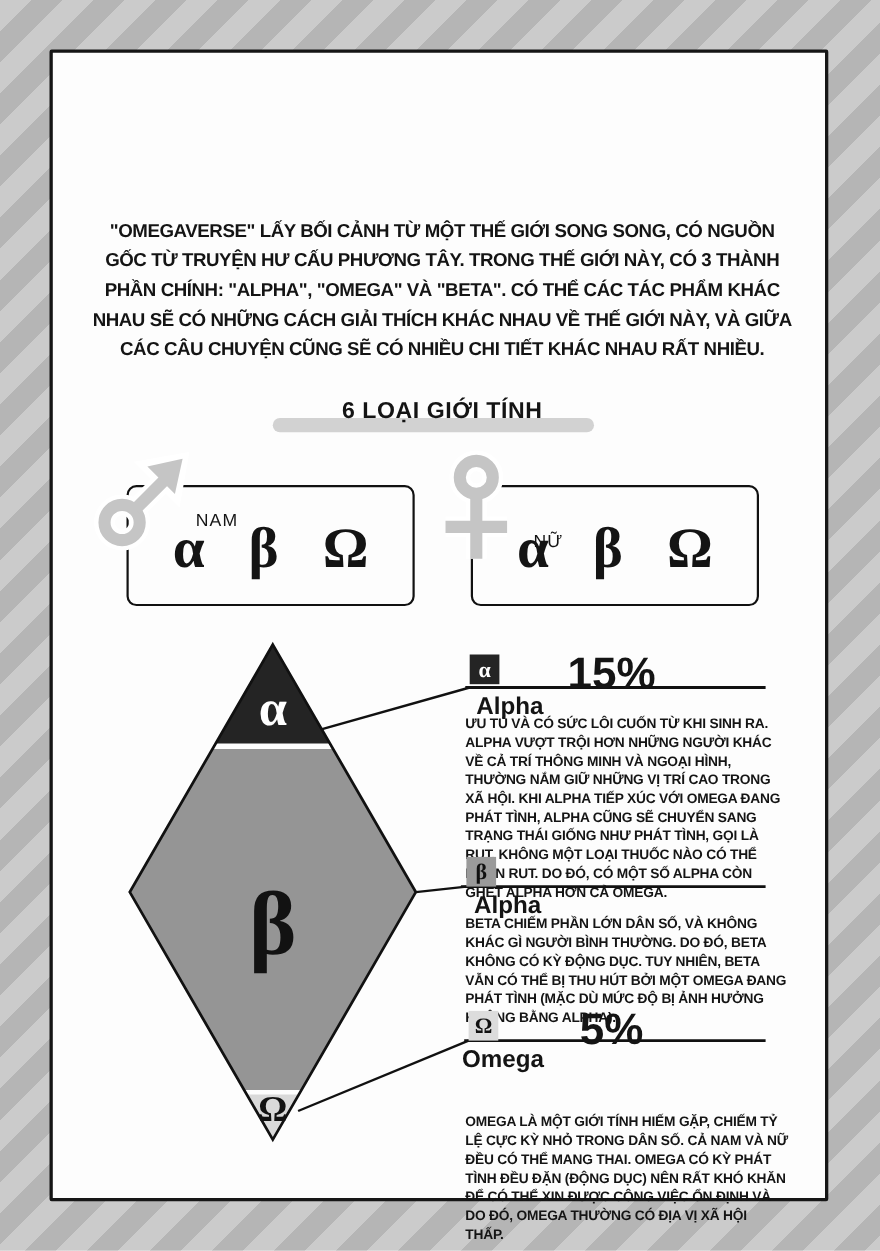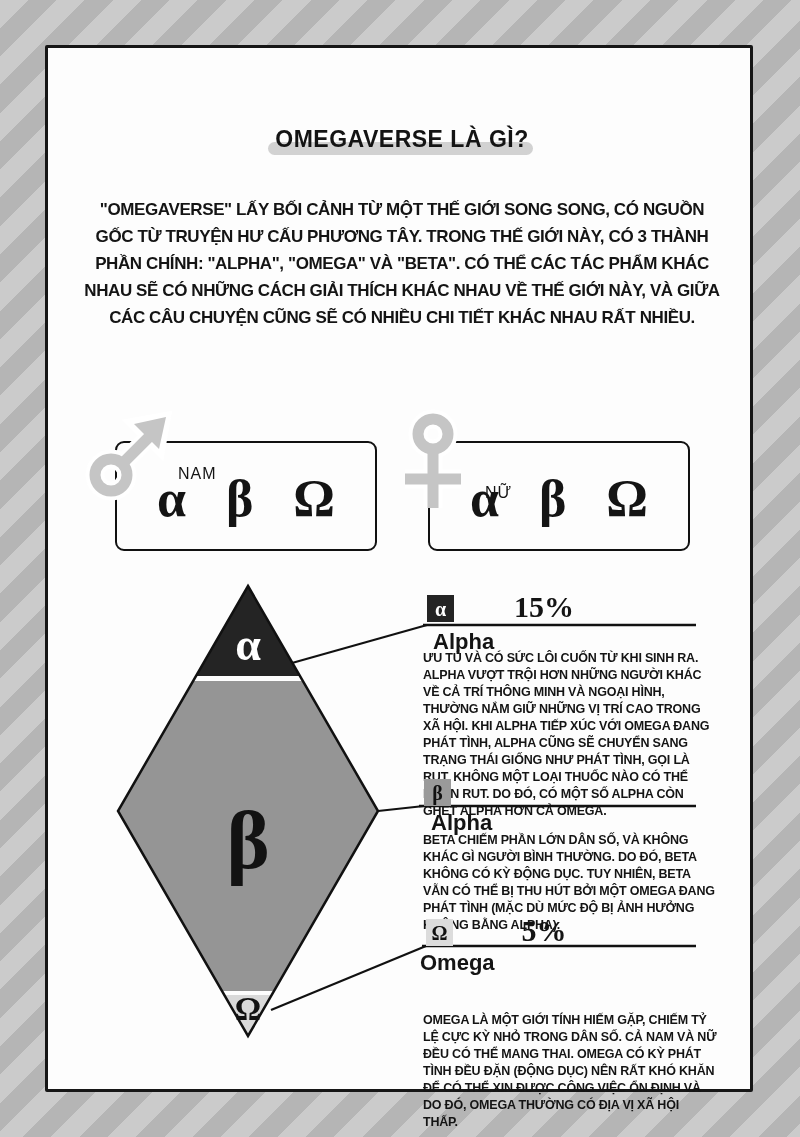--- a/index.html
+++ b/index.html
@@ -40,41 +40,41 @@
   .serif-svg{font-family:"Liberation Serif","DejaVu Serif",serif;font-weight:700;}
   
   .badge{
     position:absolute;width:27px;height:27px;display:flex;align-items:center;justify-content:center;
     font-family:"Liberation Serif","DejaVu Serif",serif;font-weight:700;font-size:20px;line-height:1;z-index:3;
   }
   .badge.a{background:#242424;color:#fff;}
   .badge.b{background:#9a9a9a;color:#111;}
   .badge.o{background:#dcdcdc;color:#111;}
   .pct{
-    position:absolute;left:364px;width:264px;text-align:center;
-    font-family:Liberation Serif, serif;font-weight:700;font-size:30px;line-height:1;
+    position:absolute;left:376px;width:264px;text-align:center;
+    font-family:Liberation Sans, sans-serif;font-weight:700;font-size:40px;line-height:1;
   }
   .sname{position:absolute;font-size:22px;font-weight:800;}
   .stext{
     position:absolute;left:375px;width:294px;font-size:12.5px;line-height:17px;
     font-weight:700;letter-spacing:-.2px;text-align:left;
   }
 </style>
 </head>
 <body>
 
 <div class="page">
 
-  <div class="title-wrap t1" style="top:78px;">
-    <div class="underbar" style="left:220px;top:16px;width:265px;"></div>
-    <div class="title-text">OMEGAVERSE LÀ GÌ?</div>
-  </div>
 
   <div class="intro">"OMEGAVERSE" LẤY BỐI CẢNH TỪ MỘT THẾ GIỚI SONG SONG, CÓ NGUỒN GỐC TỪ TRUYỆN HƯ CẤU PHƯƠNG TÂY. TRONG THẾ GIỚI NÀY, CÓ 3 THÀNH PHẦN CHÍNH: "ALPHA", "OMEGA" VÀ "BETA". CÓ THỂ CÁC TÁC PHẨM KHÁC NHAU SẼ CÓ NHỮNG CÁCH GIẢI THÍCH KHÁC NHAU VỀ THẾ GIỚI NÀY, VÀ GIỮA CÁC CÂU CHUYỆN CŨNG SẼ CÓ NHIỀU CHI TIẾT KHÁC NHAU RẤT NHIỀU.</div>
 
+  <div class="title-wrap t2" style="top:314px;">
+    <div class="underbar" style="left:200px;top:18px;width:292px;"></div>
+    <div class="title-text">6 LOẠI GIỚI TÍNH</div>
+  </div>
 
   <div class="glabel" style="left:130px;top:369px;">NAM</div>
   <div class="gbox" style="left:67px;">
     <span>α</span>
     <span>β</span>
     <span>Ω</span>
   </div>
   <svg class="abs gsym" style="left:30px;top:355px;" width="120" height="120" viewBox="0 0 120 120">
     <g stroke="#ffffff" fill="none" stroke-width="19">
       <circle cx="33" cy="72" r="16"></circle>

